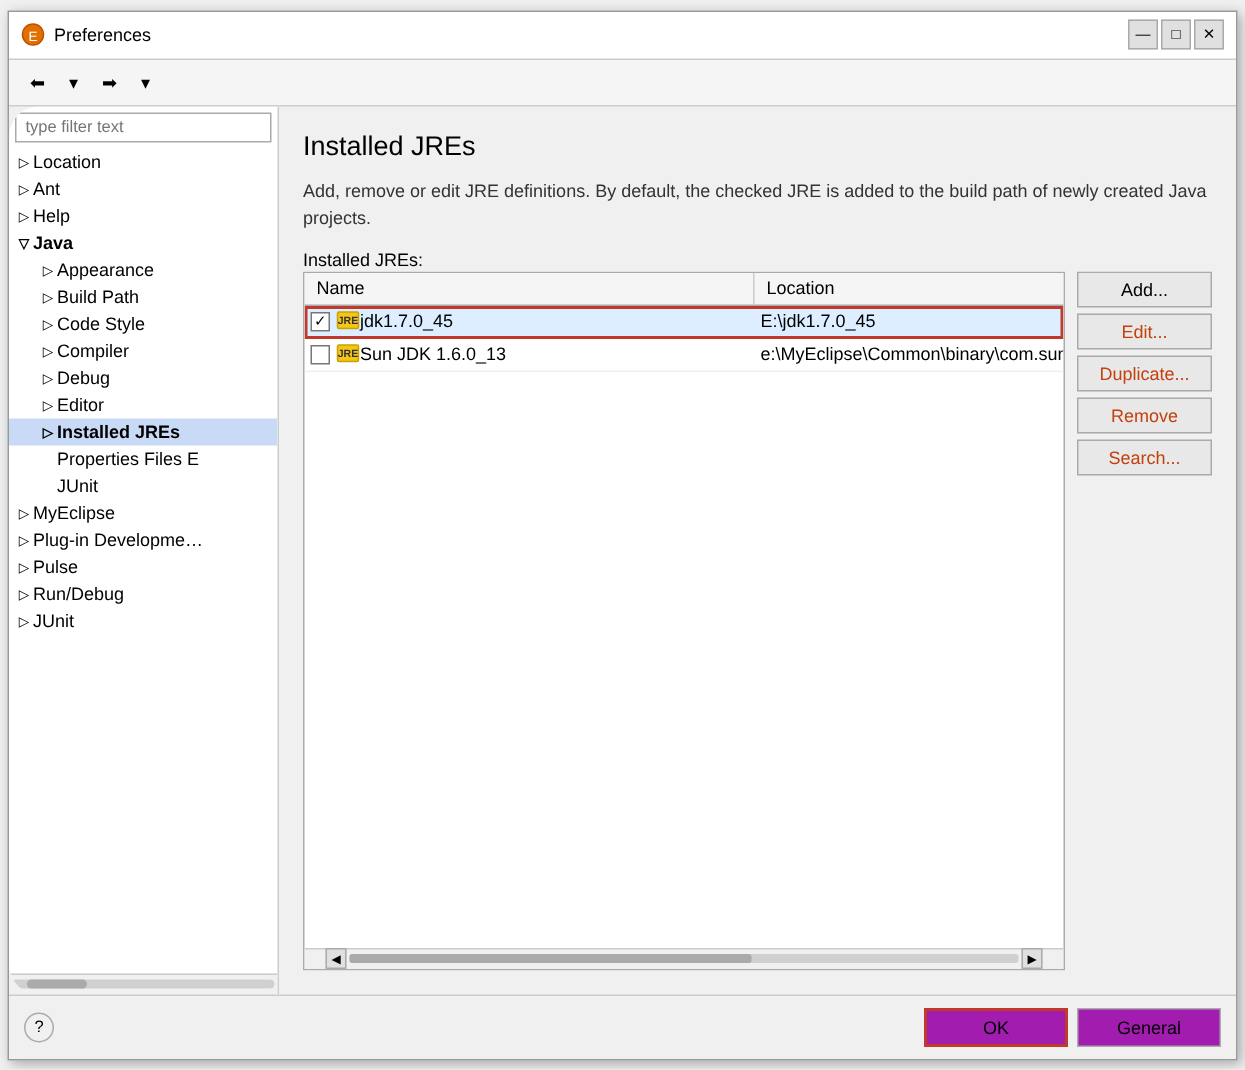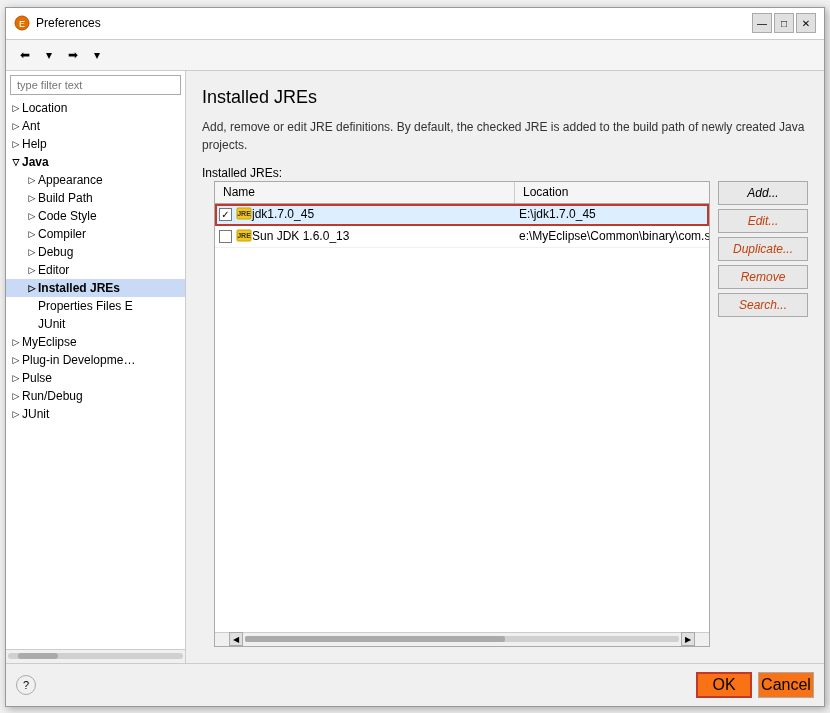--- a/index.html
+++ b/index.html
@@ -55,20 +55,21 @@
       display: flex;
       align-items: center;
       justify-content: center;
       cursor: pointer;
       font-size: 10px;
     }
     .main-area {
       display: flex;
       flex: 1;
       overflow: hidden;
+      border-radius: 20px;
     }
     .sidebar {
       width: 180px;
       background: #ffffff;
       border-right: 1px solid #ccc;
       display: flex;
       flex-direction: column;
       overflow: hidden;
       flex-shrink: 0;
     }
@@ -157,21 +158,20 @@
       font-size: 12px;
       margin-bottom: 1px;
     }
     .table-container {
       flex: 1;
       border: 1px solid #aaa;
       overflow: hidden;
       display: flex;
       flex-direction: column;
       background: #fff;
-      margin-left: 12px;
     }
     .table-header {
       display: flex;
       background: #f5f5f5;
       border-bottom: 1px solid #aaa;
       height: 22px;
       align-items: center;
     }
     .table-header-cell {
       padding: 0 8px;
@@ -265,21 +265,20 @@
     .panel-button {
       width: 90px;
       height: 24px;
       background: #e8e8e8;
       border: 1px solid #aaa;
       font-size: 12px;
       cursor: pointer;
       display: flex;
       align-items: center;
       justify-content: center;
-      font-style: italic;
     }
     .panel-button.disabled {
       color: #c2410c;
       cursor: default;
     }
     .toolbar {
       display: flex;
       align-items: center;
       padding: 4px 8px;
       border-bottom: 1px solid #ccc;
@@ -301,25 +300,25 @@
       display: flex;
       align-items: center;
       justify-content: flex-end;
       padding: 8px 10px;
       border-top: 1px solid #ccc;
       background: #f0f0f0;
       gap: 6px;
       flex-shrink: 0;
     }
     .bottom-btn {
-      width: 56px;
+      width: 96px;
       height: 26px;
-      background: #f97316;
-      border: 1px solid #aaa;
-      font-size: 16px;
+      background: #a21caf;
+      border: 1px solid #aaa;
+      font-size: 12px;
       cursor: pointer;
       display: flex;
       align-items: center;
       justify-content: center;
     }
     .bottom-btn.ok-btn {
       border: 2px solid #c0392b;
     }
     .help-icon {
       width: 20px;
@@ -560,15 +559,15 @@
           <button class="panel-button disabled">Remove</button>
           <button class="panel-button disabled">Search...</button>
         </div>
       </div>
     </div>
   </div>
 
   <div class="bottom-bar">
     <div class="help-icon">?</div>
     <button class="bottom-btn ok-btn">OK</button>
-    <button class="bottom-btn">Cancel</button>
+    <button class="bottom-btn">General</button>
   </div>
 </div>
 
 </body></html>

